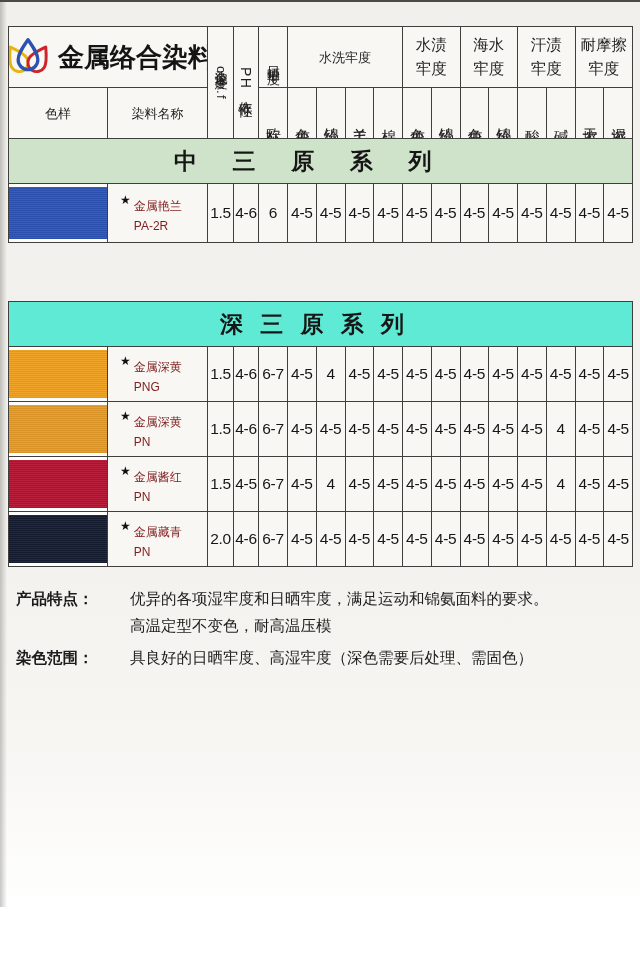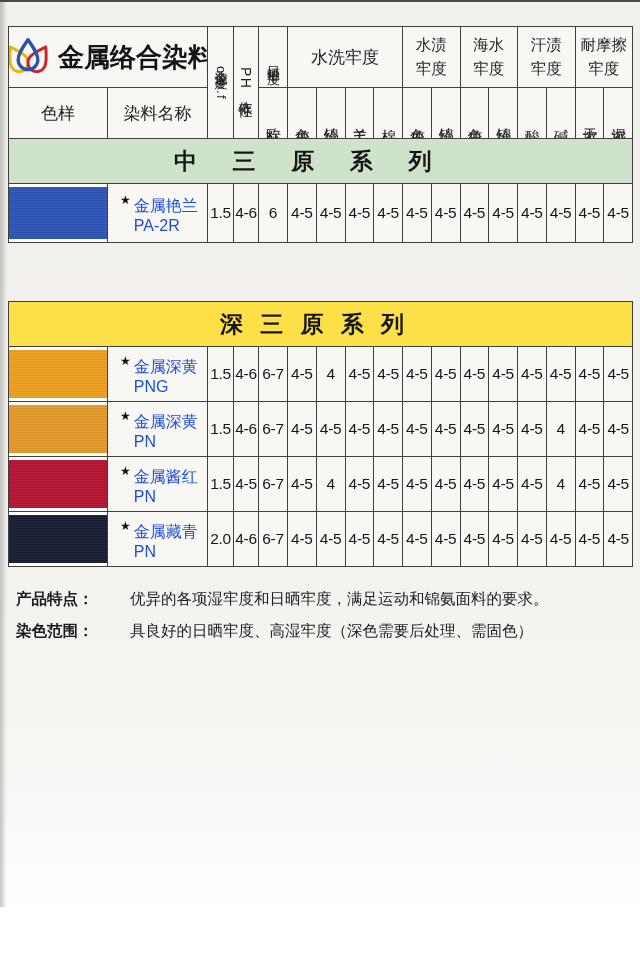--- a/index.html
+++ b/index.html
@@ -27,39 +27,39 @@
   tr.r-sub td{height:50px;}
   tr.r-band td{height:44px;}
   tr.r-data1 td{height:58px;}
   tr.r-data2 td{height:54px;}
 
   .logo-wrap{display:flex;align-items:center;justify-content:center;gap:4px;padding:0 2px;}
   .brand{font-size:26px;font-weight:bold;letter-spacing:0px;color:#141414;white-space:nowrap;}
   svg.logo{flex:none;}
   svg.logo path{fill:none;stroke-width:4.2;stroke-linejoin:round;}
 
-  .hdr{font-size:17px;color:#1e1e1e;}
+  .hdr{font-size:13px;color:#1e1e1e;}
   .grp{font-size:15.5px;line-height:24px;white-space:pre-line;color:#1e1e1e;}
   .vtext{writing-mode:vertical-rl;text-orientation:mixed;display:inline-block;
          font-size:13px;letter-spacing:1.5px;color:#1e1e1e;}
   .vtext.big{font-size:14px;}
   .vsub{writing-mode:vertical-rl;display:inline-block;font-size:15px;letter-spacing:1px;color:#1e1e1e;}
 
   .band-cell{background:#cfe3ca;}
   .band-text{font-weight:bold;font-size:23px;color:#161616;margin-top:34px;}
   .band-text.wide{letter-spacing:1.55em;text-indent:1.55em;}
   .band-text.mid{letter-spacing:.75em;text-indent:.75em;}
 
   td.swatch-cell{position:relative;background:#fdfdfb;}
   .swatch{position:absolute;left:0;right:0;top:3px;bottom:3px;
     background-image:repeating-linear-gradient(180deg,rgba(255,255,255,.06) 0 1px,rgba(0,0,0,.05) 1px 2px);}
   td.name-cell{text-align:left;}
   .dyename{display:flex;align-items:flex-start;padding-left:12px;}
   .star{font-size:12px;line-height:12px;margin:4px 3px 0 0;color:#111;}
-  .nm{font-size:16px;line-height:20px;color:#1d4ed8;padding-top:6px;}
+  .nm{font-size:12px;line-height:20px;color:#7f1d1d;padding-top:6px;}
   .val{font-size:15.5px;color:#161616;letter-spacing:-0.3px;}
 
   .t2{margin-top:58px;}
 
   .notes{position:absolute;left:16px;top:585px;width:612px;font-size:15.5px;color:#1c1c1c;}
   .note-row{display:flex;align-items:flex-start;gap:32px;}
   .note-label{font-weight:bold;width:82px;flex:none;line-height:27px;white-space:nowrap;}
   .note-lines{flex:1;}
   .note-lines div{line-height:27px;}
   .note-range{margin-top:5px;}
@@ -211,21 +211,21 @@
       <col class="c-val">
         <col class="c-val">
         <col class="c-val">
         <col class="c-val">
         <col class="c-val">
         <col class="c-val">
     </colgroup>
 
     <tbody>
         <tr class="r-band">
-      <td colspan="17" class="band-cell" style="background-color: #fde047;">
+      <td colspan="17" class="band-cell" style="background-color: #5eead4;">
         <span class="band-text mid">深三原系列</span>
       </td>
     </tr>
 
     <tr class="r-data2">
       <td class="swatch-cell">
         <div class="swatch" style="background-color: rgb(239, 159, 28);"></div>
       </td>
       <td class="name-cell">
         <div class="dyename">
@@ -336,20 +336,21 @@
     </tr>
   </tbody>
     </table>
 </div>
 
 <div class="notes">
   <div class="note-row">
     <div class="note-label">产品特点：</div>
     <div class="note-lines">
       <div>优异的各项湿牢度和日晒牢度，满足运动和锦氨面料的要求。</div>
+      <div>高温定型不变色，耐高温压模</div>
     </div>
   </div>
   <div class="note-row note-range">
     <div class="note-label">染色范围：</div>
     <div class="note-lines">
       <div>具良好的日晒牢度、高湿牢度（深色需要后处理、需固色）</div>
     </div>
   </div>
 </div>
 

